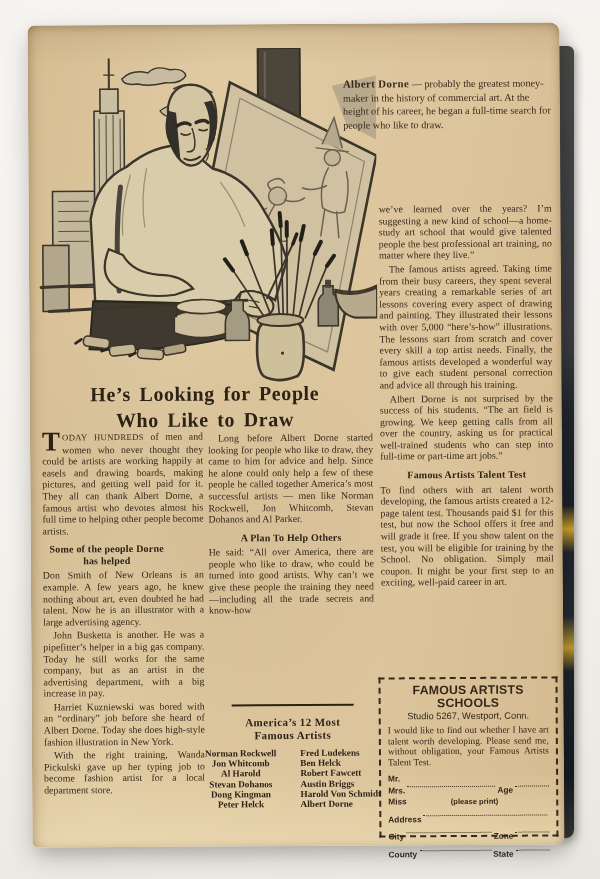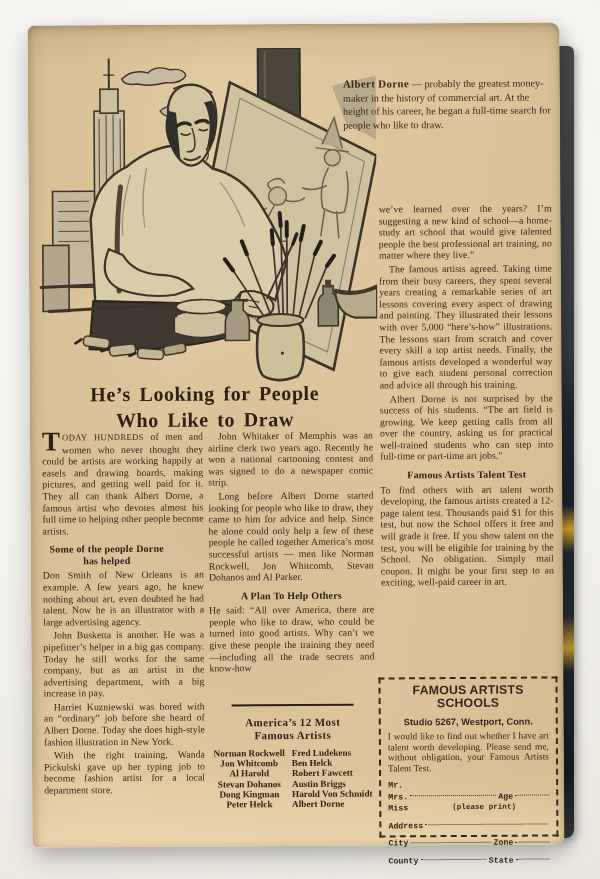--- a/index.html
+++ b/index.html
@@ -50,31 +50,31 @@
     letter-spacing:.2px;color:#2c2215;}
   #col1{left:12px;top:406px;width:161px;}
   #col2{left:178px;top:406px;width:165px;}
   #col3{left:350px;top:180px;width:173px;}
   .dropcap{float:left;font-weight:700;font-size:27px;line-height:21px;margin:0 2px 0 0;color:#2c2215;}
   .smallcaps{font-size:8.6px;letter-spacing:.4px;}
   .artists{position:absolute;left:163px;top:680px;width:196px;text-align:center;color:#2c2215;}
   .artists .rule{width:122px;height:2px;background:#2c2215;margin:0 auto 10px;}
   .artists .t{font-weight:700;font-size:11px;line-height:13px;letter-spacing:.4px;}
   .artists table{margin:6px auto 0;border-collapse:collapse;}
-  .artists td{font-weight:700;font-size:9.2px;line-height:10.2px;padding:0 0 0 7px;white-space:nowrap;}
+  .artists td{font-weight:700;font-size:9.2px;line-height:10.2px;padding:0 0 0 24px;white-space:nowrap;}
   .artists td.l{text-align:center;padding:0;}
   .artists td.r{text-align:left;}
   .coupon{position:absolute;left:347px;top:654px;width:179px;height:160px;box-sizing:border-box;
     border:2.2px dashed #362a18;padding:5px 7px 6px;color:#33271a;}
   .coupon .ct{font-family:"Liberation Sans",sans-serif;font-weight:700;font-size:12.3px;
     letter-spacing:.2px;text-align:center;line-height:13px;}
-  .coupon .cs{font-family:"Liberation Sans",sans-serif;font-weight:700;font-size:9.3px;
-    text-align:center;line-height:11px;margin-top:7px;}
+  .coupon .cs{font-family:"Liberation Sans",sans-serif;font-weight:400;font-size:9.3px;
+    text-align:center;line-height:11px;margin-top:1px;}
   .coupon .cb{font-size:9.4px;line-height:10.6px;text-align:justify;margin-top:3px;}
-  .frow{display:flex;align-items:center;font-family:Liberation Mono, monospace;
+  .frow{display:flex;align-items:flex-start;font-family:Liberation Sans, sans-serif;
     font-weight:700;font-size:8.3px;line-height:9px;}
   .frow .dot{flex:1;border-bottom:1.4px dotted #3a2d1a;margin:0 2px 1px;}
   .frow .dots{width:34px;border-bottom:1.4px dotted #3a2d1a;margin:0 0 1px 2px;}
   .frow .note{font-size:7.6px;font-weight:700;margin-left:4px;padding-left:40px;}
   .mt1{margin-top:7px}.mt2{margin-top:2.5px}.mt3{margin-top:8.5px}
   .illo{position:absolute;left:6px;top:24px;width:342px;height:334px;}
 </style>
 </head>
 <body>
 
@@ -207,21 +207,20 @@
   <div class="col" id="col1">
     <p><span class="dropcap">T</span><span class="smallcaps">ODAY HUNDREDS</span><span> of men and women who never thought they could be artists are working happily at easels and drawing boards, making pictures, and getting well paid for it. They all can thank Albert Dorne, a famous artist who devotes almost his full time to helping other people become artists.</span></p>
     <div class="subhead" style="max-width:128px">Some of the people Dorne has helped</div>
     <p>Don Smith of New Orleans is an example. A few years ago, he knew nothing about art, even doubted he had talent. Now he is an illustrator with a large advertising agency.</p>
     <p class="ind sp">John Busketta is another. He was a pipefitter’s helper in a big gas company. Today he still works for the same company, but as an artist in the advertising department, with a big increase in pay.</p>
     <p class="ind sp">Harriet Kuzniewski was bored with an “ordinary” job before she heard of Albert Dorne. Today she does high-style fashion illustration in New York.</p>
     <p class="ind sp">With the right training, Wanda Pickulski gave up her typing job to become fashion artist for a local department store.</p>
   </div>
 
   <div class="col" id="col2">
-    <p class="ind">John Whitaker of Memphis was an airline clerk two years ago. Recently he won a national cartooning contest and was signed to do a newspaper comic strip.</p>
     <p class="ind sp">Long before Albert Dorne started looking for people who like to draw, they came to him for advice and help. Since he alone could only help a few of these people he called together America’s most successful artists — men like Norman Rockwell, Jon Whitcomb, Stevan Dohanos and Al Parker.</p>
     <div class="subhead">A Plan To Help Others</div>
     <p>He said: “All over America, there are people who like to draw, who could be turned into good artists. Why can’t we give these people the training they need—including all the trade secrets and know-how</p>
   </div>
 
   <div class="col" id="col3">
     <p>we’ve learned over the years? I’m suggesting a new kind of school—a home-study art school that would give talented people the best professional art training, no matter where they live.”</p>
     <p class="ind sp">The famous artists agreed. Taking time from their busy careers, they spent several years creating a remarkable series of art lessons covering every aspect of drawing and painting. They illustrated their lessons with over 5,000 “here’s-how” illustrations. The lessons start from scratch and cover every skill a top artist needs. Finally, the famous artists developed a wonderful way to give each student personal correction and advice all through his training.</p>
     <p class="ind sp">Albert Dorne is not surprised by the success of his students. “The art field is growing. We keep getting calls from all over the country, asking us for practical well-trained students who can step into full-time or part-time art jobs.”</p>
     <div class="subhead">Famous Artists Talent Test</div>

